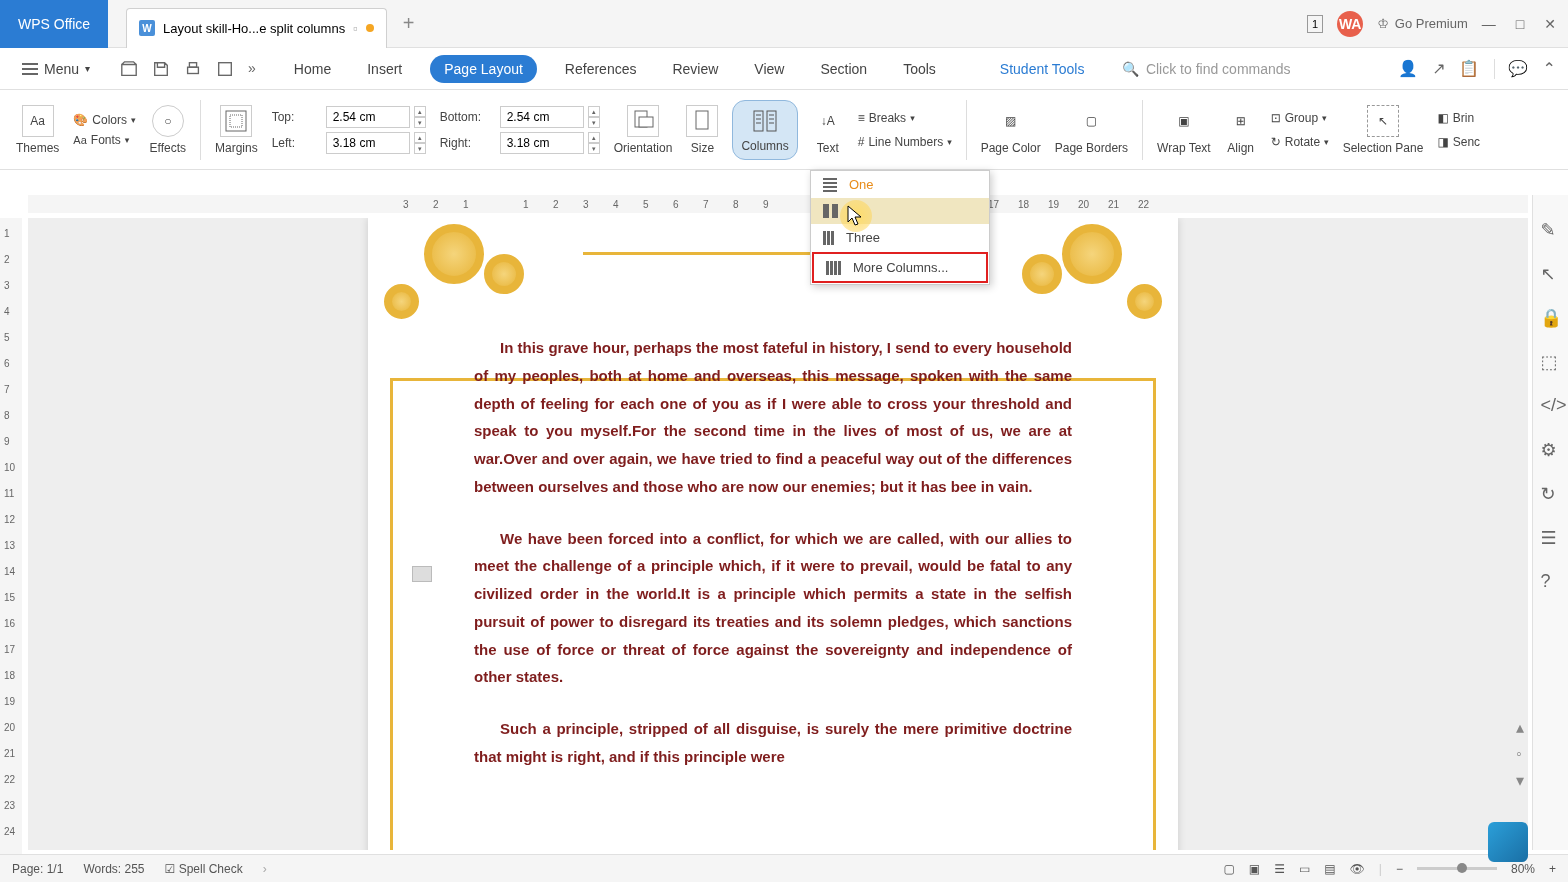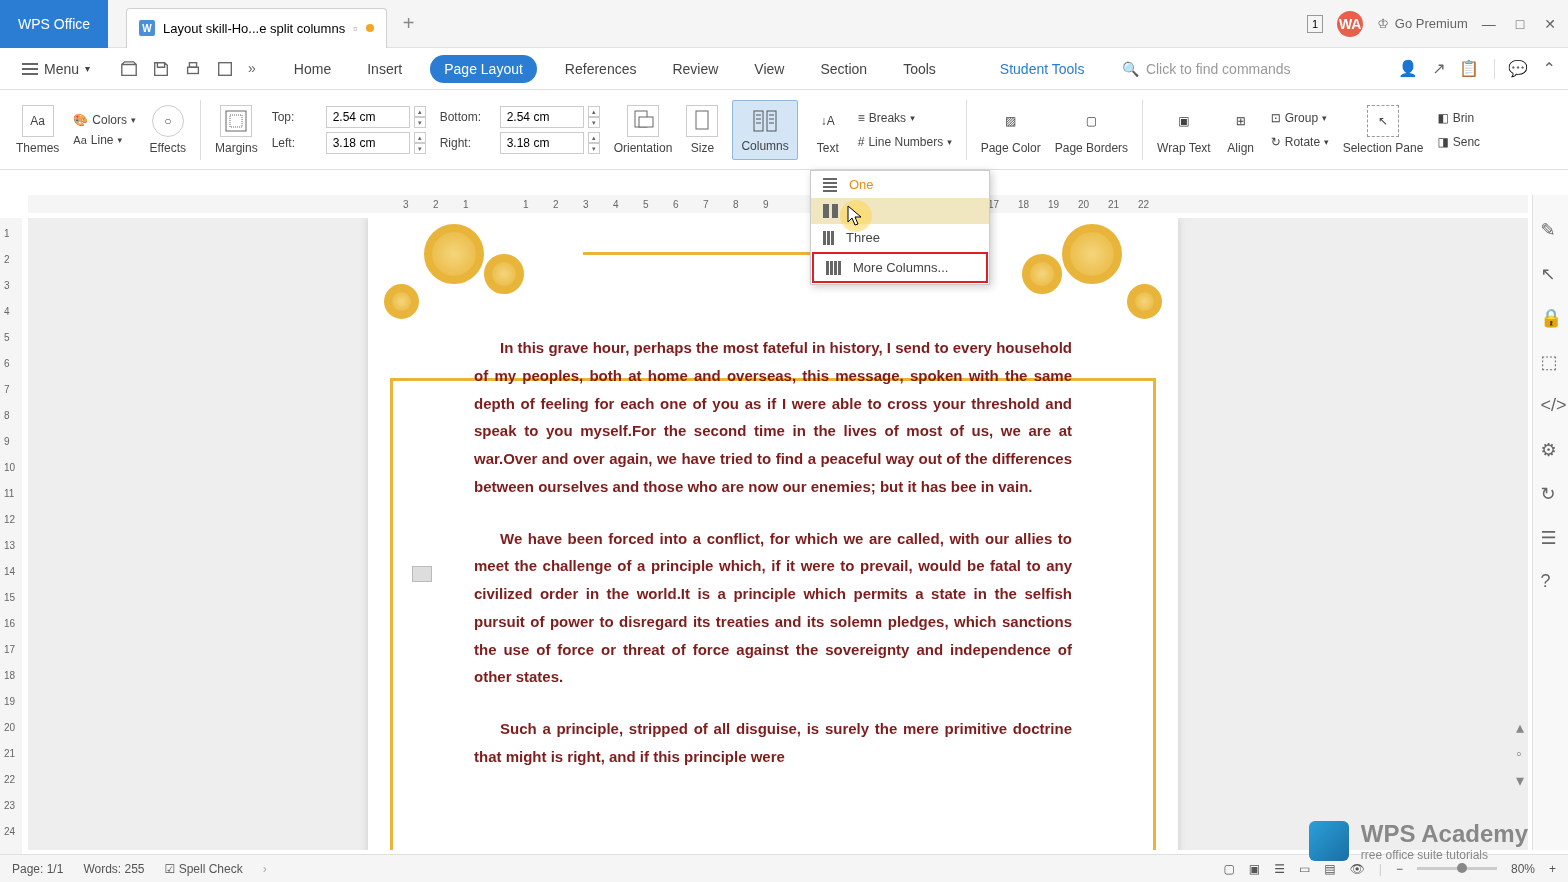--- a/index.html
+++ b/index.html
@@ -35,21 +35,21 @@
     
     
     .ribbon { height: 80px; display: flex; align-items: center; padding: 0 16px; gap: 14px; border-bottom: 1px solid #e0e0e0; font-size: 12px; color: #444; }
     .ribbon-group { display: flex; flex-direction: column; align-items: center; gap: 4px; }
     .ribbon-icon { width: 32px; height: 32px; border: 1px solid #ccc; display: flex; align-items: center; justify-content: center; }
     .margin-group { display: flex; flex-direction: column; gap: 4px; }
     .margin-row { display: flex; align-items: center; gap: 4px; font-size: 12px; }
     .margin-input { width: 84px; height: 22px; border: 1px solid #ccc; padding: 0 6px; font-size: 12px; }
     .spinner { display: flex; flex-direction: column; }
     .spin { font-size: 7px; color: #666; border: 1px solid #ccc; width: 12px; height: 11px; text-align: center; line-height: 9px; }
-    .columns-btn { background: #d4e6f5; border: 1px solid #90b8dd; padding: 6px 8px; border-radius: 2px; }
+    .columns-btn { background: #d4e6f5; border: 1px solid #90b8dd; padding: 6px 8px; border-radius: 13px; }
     .divider { width: 1px; height: 60px; background: #ddd; }
     
     
     .columns-dropdown { position: absolute; top: 170px; left: 810px; background: #fff; border: 1px solid #ccc; box-shadow: 2px 2px 8px rgba(0,0,0,0.2); z-index: 100; width: 180px; }
     .dd-item { display: flex; align-items: center; gap: 12px; padding: 6px 12px; font-size: 13px; color: #444; }
     .dd-item.hover { background: #f0e6c0; }
     .dd-item.highlighted { border: 2px solid #e02020; margin: 1px; }
     .dd-item.first span:last-child { color: #e88c1a; }
     .dd-icon { display: flex; gap: 1px; }
     .dd-icon span { width: 3px; height: 14px; background: #666; }
@@ -196,21 +196,21 @@
     <span>Themes</span>
   </div>
   <div style="display:flex;flex-direction:column;gap:6px;">
     <div style="display:flex;align-items:center;gap:4px;">
       <span>🎨</span>
       <span>Colors</span>
       <span style="font-size:9px;">▾</span>
     </div>
     <div style="display:flex;align-items:center;gap:4px;">
       <span style="font-size:11px;">Aa</span>
-      <span>Line</span>
+      <span>Fonts</span>
       <span style="font-size:9px;">▾</span>
     </div>
   </div>
   <div class="ribbon-group">
     <div class="ribbon-icon" style="border-radius:50%;">○</div>
     <span>Effects</span>
   </div>
   <div class="divider"></div>
   <div class="ribbon-group">
     <div class="ribbon-icon">
@@ -499,17 +499,13 @@
     <div class="zoom-slider">
         <div class="zoom-thumb"></div>
       </div>
     <span>80%</span>
     <span>+</span>
   </div>
 </div>
 
 <div class="watermark">
   <div class="wps-logo"></div>
-  <div>
-    <div>WPS Academy</div>
-    <div class="watermark-sub">rree office suite tutorials</div>
-  </div>
 </div>
 
 </body></html>

